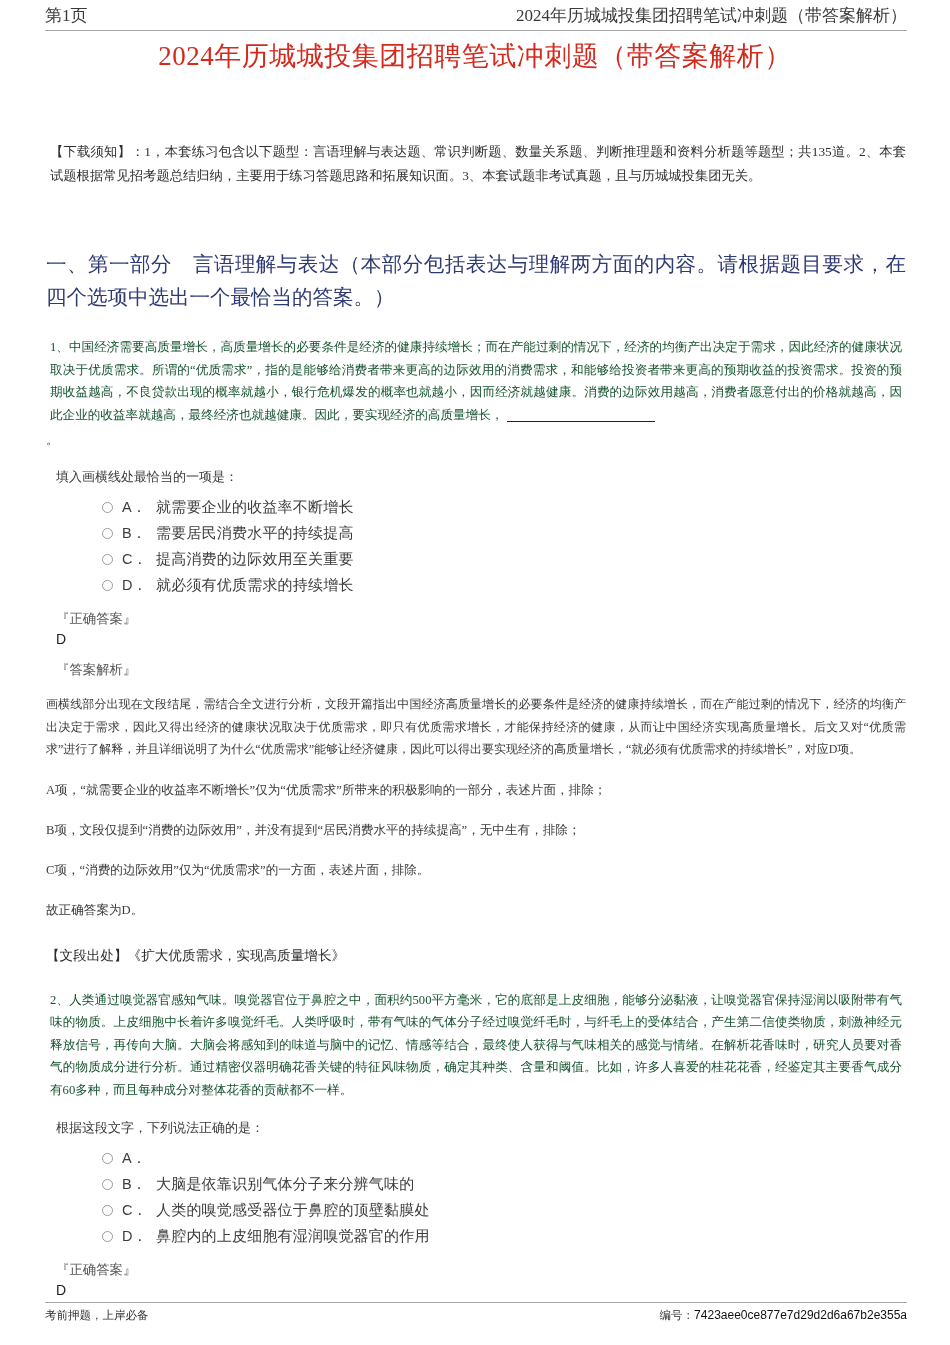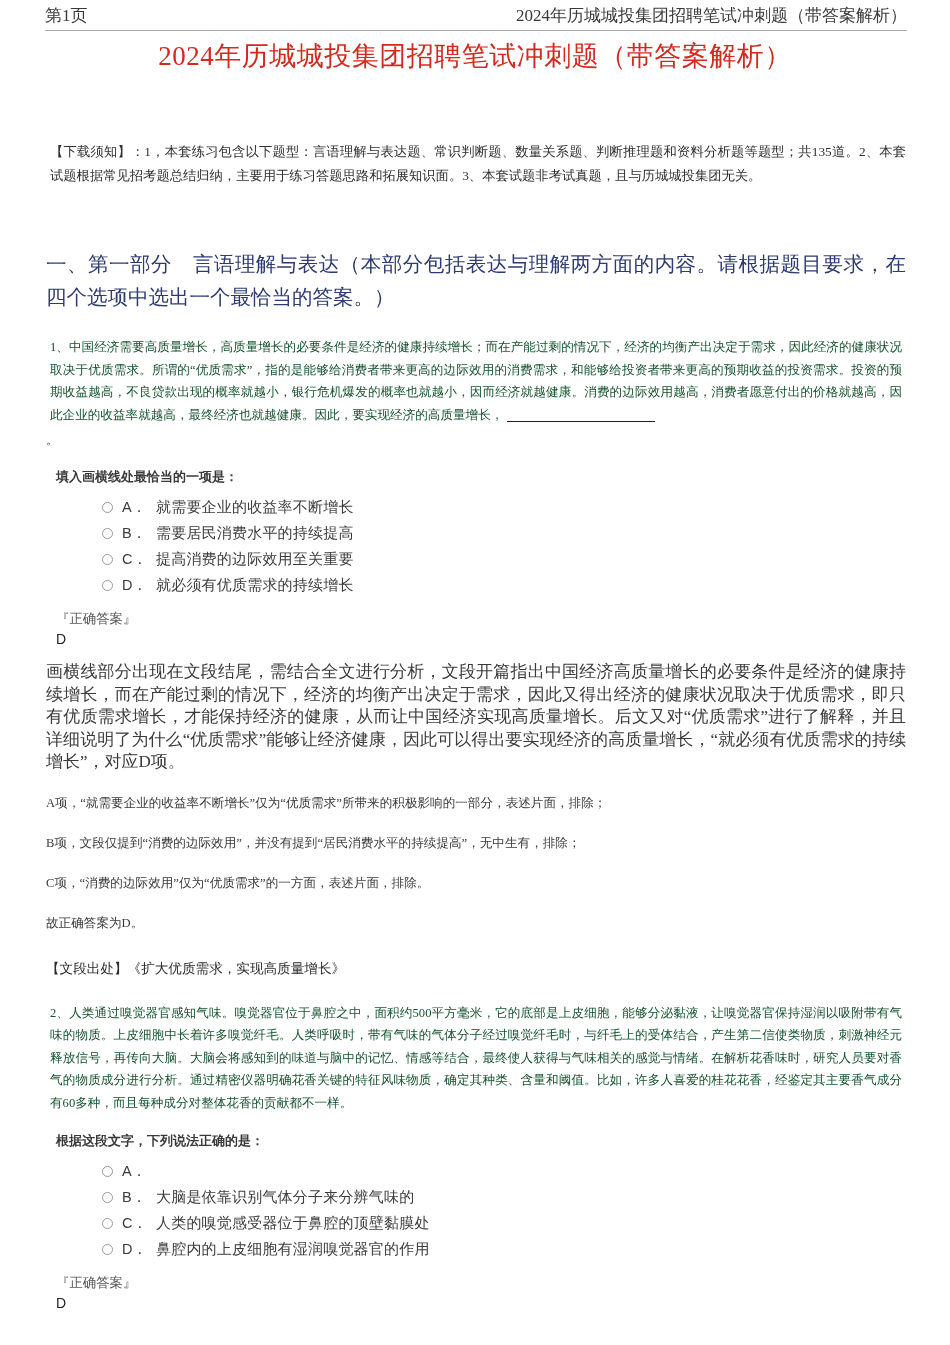--- a/index.html
+++ b/index.html
@@ -100,21 +100,20 @@
     line-height: 20px;
     color: #3a3a3a;
     margin: 0;
   }
 
   .prompt {
     font-size: 13px;
     line-height: 22px;
     color: #3a3a3a;
     margin: 16px 0 6px 10px;
-    font-weight: bold;
   }
 
   .options { margin: 0 0 0 56px; padding: 0; list-style: none; }
   .option {
     display: flex;
     align-items: center;
     font-size: 15px;
     line-height: 26px;
     color: #3c3c3c;
     margin: 0;
@@ -146,21 +145,21 @@
   }
   .ans-value {
     font-family: "Liberation Sans", sans-serif;
     font-size: 14px;
     line-height: 19px;
     color: #222222;
     margin: 0 0 0 10px;
   }
 
   .explain {
-    font-size: 17px;
+    font-size: 12px;
     line-height: 22.5px;
     text-align: justify;
     color: #3a3a3a;
     margin: 12px 0 0 0;
   }
   .analysis-item {
     font-size: 12.6px;
     line-height: 22px;
     color: #3a3a3a;
     margin: 18px 0 0 0;
@@ -237,20 +236,21 @@
         </li>
         <li class="option">
           <span class="radio"></span>
           <span class="opt-letter">D．</span>
           <span class="opt-text">就必须有优质需求的持续增长</span>
         </li>
       </ul>
 
       <p class="ans-label">『正确答案』</p>
       <p class="ans-value">D</p>
+      <p class="ans-label">『答案解析』</p>
 
       <p class="explain">画横线部分出现在文段结尾，需结合全文进行分析，文段开篇指出中国经济高质量增长的必要条件是经济的健康持续增长，而在产能过剩的情况下，经济的均衡产出决定于需求，因此又得出经济的健康状况取决于优质需求，即只有优质需求增长，才能保持经济的健康，从而让中国经济实现高质量增长。后文又对“优质需求”进行了解释，并且详细说明了为什么“优质需求”能够让经济健康，因此可以得出要实现经济的高质量增长，“就必须有优质需求的持续增长”，对应D项。</p>
 
       <p class="analysis-item">A项，“就需要企业的收益率不断增长”仅为“优质需求”所带来的积极影响的一部分，表述片面，排除；</p>
       <p class="analysis-item">B项，文段仅提到“消费的边际效用”，并没有提到“居民消费水平的持续提高”，无中生有，排除；</p>
       <p class="analysis-item">C项，“消费的边际效用”仅为“优质需求”的一方面，表述片面，排除。</p>
       <p class="analysis-item">故正确答案为D。</p>
 
       <p class="source">【文段出处】《扩大优质需求，实现高质量增长》</p>
     </div>
@@ -281,14 +281,18 @@
           <span class="opt-text">鼻腔内的上皮细胞有湿润嗅觉器官的作用</span>
         </li>
       </ul>
 
       <p class="ans-label">『正确答案』</p>
       <p class="ans-value">D</p>
     </div>
 
   </div>
 
+  <div class="run-footer">
+    <span class="slogan">考前押题，上岸必备</span>
+    <span class="fid"><span>编号：</span><span class="code">7423aee0ce877e7d29d2d6a67b2e355a</span></span>
+  </div>
 
 </div>
 
 </body></html>

